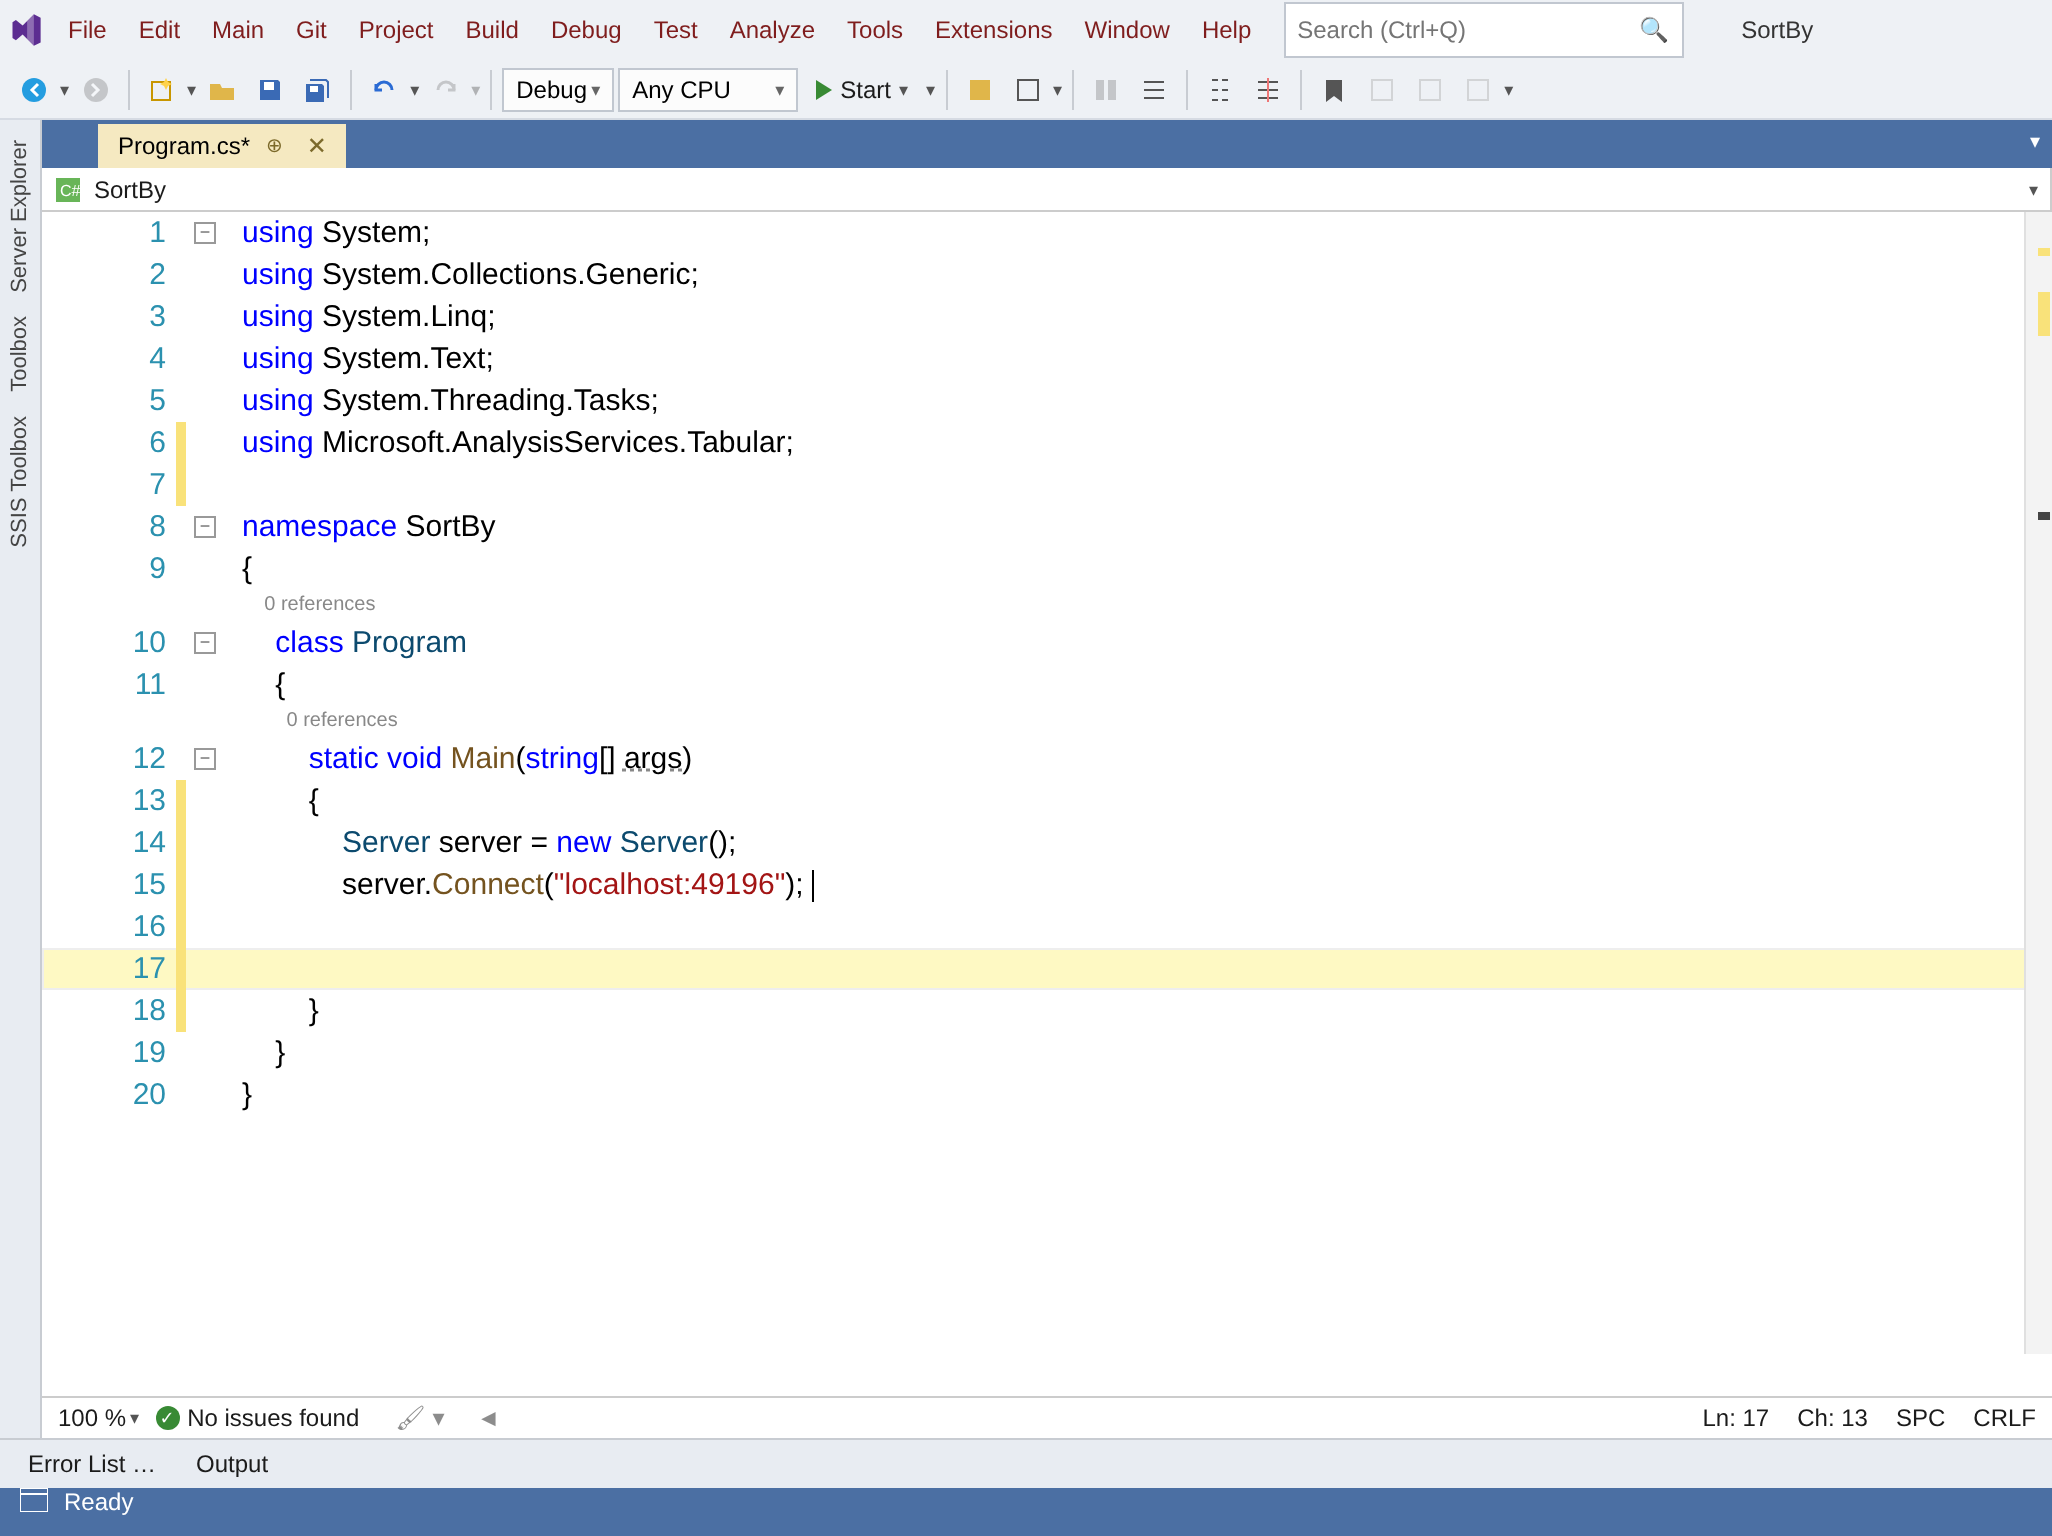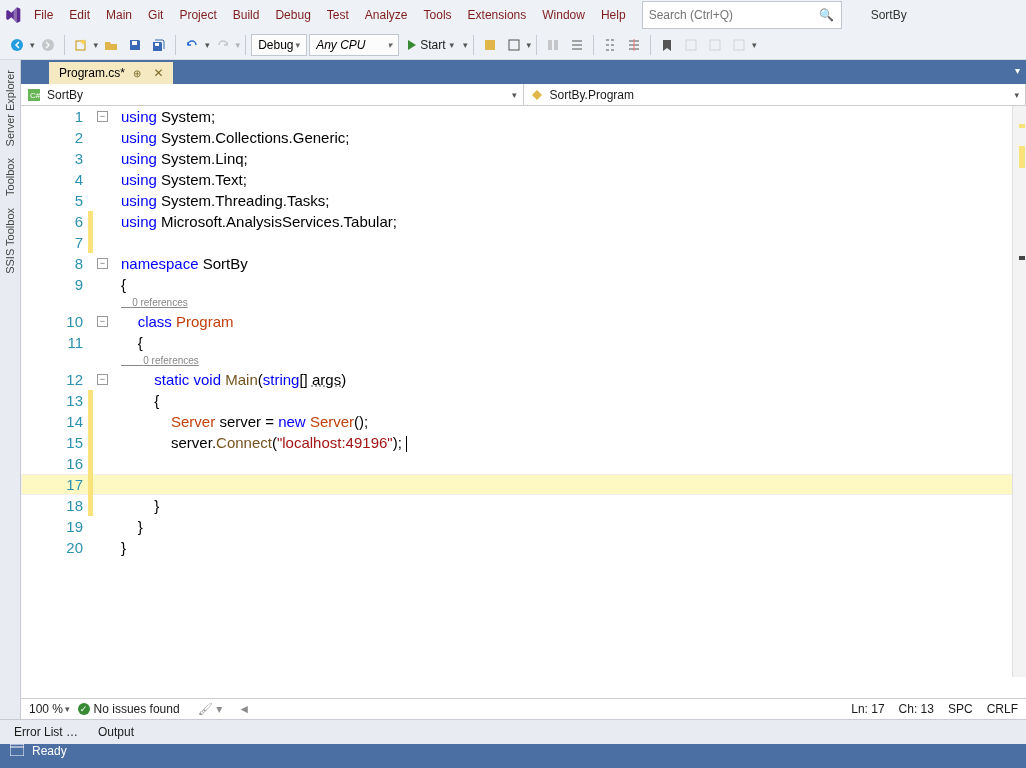--- a/index.html
+++ b/index.html
@@ -10,21 +10,21 @@
 .menu-items { display:flex; }
 .menu-item { padding:24px 8px; color:#7f1d1d; cursor:default; }
 .search-box { margin-left:8px; width:200px; height:28px; border:1px solid #c1c7d0; background:#fff; display:flex; align-items:center; padding:0 6px; font-size:12px; color:#777; }
 .search-box input { border:none; outline:none; flex:1; font-size:12px; color:#555; background:transparent; }
 .solution-name { margin-left:18px; font-size:12px; color:#333; padding:5px 10px; border:1px solid transparent; }
 
 .toolbar { height:30px; display:flex; align-items:center; background:#eef1f5; padding-left:6px; gap:2px; border-bottom:1px solid #d6dbe3; }
 .tb-btn { width:22px; height:22px; display:flex; align-items:center; justify-content:center; border:1px solid transparent; }
 .tb-sep { width:1px; height:20px; background:#c8ccd2; margin:0 3px; }
 .combo { height:22px; border:1px solid #c1c7d0; background:#fcfcfc; font-size:12px; display:flex; align-items:center; padding:0 6px; min-width:56px; }
-.combo.wide { min-width:90px;font-style:italic; }
+.combo.wide { min-width:90px; }
 .combo::after { content:"▾"; margin-left:auto; font-size:9px; color:#666; }
 .start-btn { height:22px; border:1px solid transparent; display:flex; align-items:center; padding:0 6px; gap:4px; font-size:12px; color:#1b1b1b; }
 .tri-green { width:0; height:0; border-left:8px solid #388a34; border-top:5px solid transparent; border-bottom:5px solid transparent; }
 
 .tabrow { height:24px; background:#4b6fa3; display:flex; align-items:flex-end; padding-left:28px; position:relative; }
 .filetab { background:#f5e9c1; height:22px; display:flex; align-items:center; padding:0 6px 0 10px; font-size:12px; gap:8px; }
 .filetab .pin { font-size:10px; color:#7c6a2b; }
 .filetab .close { font-size:12px; color:#7c6a2b; padding:0 4px; }
 .tab-chevron { position:absolute; right:6px; top:5px; color:#fff; font-size:10px; }
 
@@ -39,25 +39,25 @@
 
 .editor-area { flex:1; display:flex; flex-direction:column; background:#fff; position:relative; }
 .code-scroll { flex:1; overflow:auto; font-family:Consolas,"Courier New",monospace; font-size:15px; line-height:21px; position:relative; }
 .code-line { display:flex; min-height:21px; }
 .gutter { width:72px; text-align:right; padding-right:10px; color:#2b91af; font-size:15px; user-select:none; position:relative; }
 .margin-mark { position:absolute; right:0px; top:0; bottom:0; width:5px; }
 .mark-yellow { background:#f9e27a; }
 .fold-col { width:26px; position:relative; display:flex; align-items:center; justify-content:flex-start; }
 .fold-box { width:11px; height:11px; border:1px solid #999; background:#fff; font-size:9px; line-height:9px; text-align:center; color:#666; margin-left:4px; }
 .code-text { flex:1; white-space:pre; padding-left:2px; position:relative; }
-.ref-annot { font-size:10px; color:#888; padding-left:2px; font-family:"Segoe UI",Arial,sans-serif; line-height:16px;text-decoration:underline; }
+.ref-annot { font-size:10px; color:#888; padding-left:2px; font-family:"Segoe UI",Arial,sans-serif; line-height:16px; }
 .caret-line { background:#fef9c3; outline:1px solid #eee; outline-offset:-1px; }
 
 .kw { color:#0000ff; }
-.cls { color:#c2410c; }
+.cls { color:#0c4a6e; }
 .str { color:#a31515; }
 .txt { color:#000; }
 .met { color:#74531f; }
 
 .ed-status { height:21px; background:#fff; border-top:1px solid #ccc; display:flex; align-items:center; font-size:12px; padding:0 8px; gap:8px; color:#1b1b1b; }
 .zoom { display:flex; align-items:center; gap:2px; }
 .mini-arrow { font-size:9px; color:#555; }
 .issues { display:flex; align-items:center; gap:4px; }
 .green-circle { width:12px; height:12px; border-radius:50%; background:#388a34; display:inline-flex; align-items:center; justify-content:center; color:#fff; font-size:9px; }
 .right-status { margin-left:auto; display:flex; gap:14px; }
@@ -252,28 +252,20 @@
     <div class="navbar">
       <div class="nav-combo">
         <span class="nav-icon">
             <svg width="12" height="12">
               <rect width="12" height="12" fill="#68b558"></rect>
               <text x="2" y="9" font-size="8" fill="#fff">C#</text>
             </svg>
           </span>
         <span>SortBy</span>
       </div>
-      <div class="nav-combo">
-        <span class="nav-icon">
-            <svg width="12" height="12">
-              <path d="M1 6l5-5 5 5-5 5z" fill="#e0b64a"></path>
-            </svg>
-          </span>
-        <span>SortBy.Program</span>
-      </div>
     </div>
 
     <div class="code-scroll">
       <div class="code-line">
           <div class="gutter">1</div>
           <div class="fold-col">
             <div class="fold-box">−</div>
           </div>
           <div class="code-text"><span class="kw">using</span> <span class="txt">System</span><span class="txt">;</span></div>
         </div>

